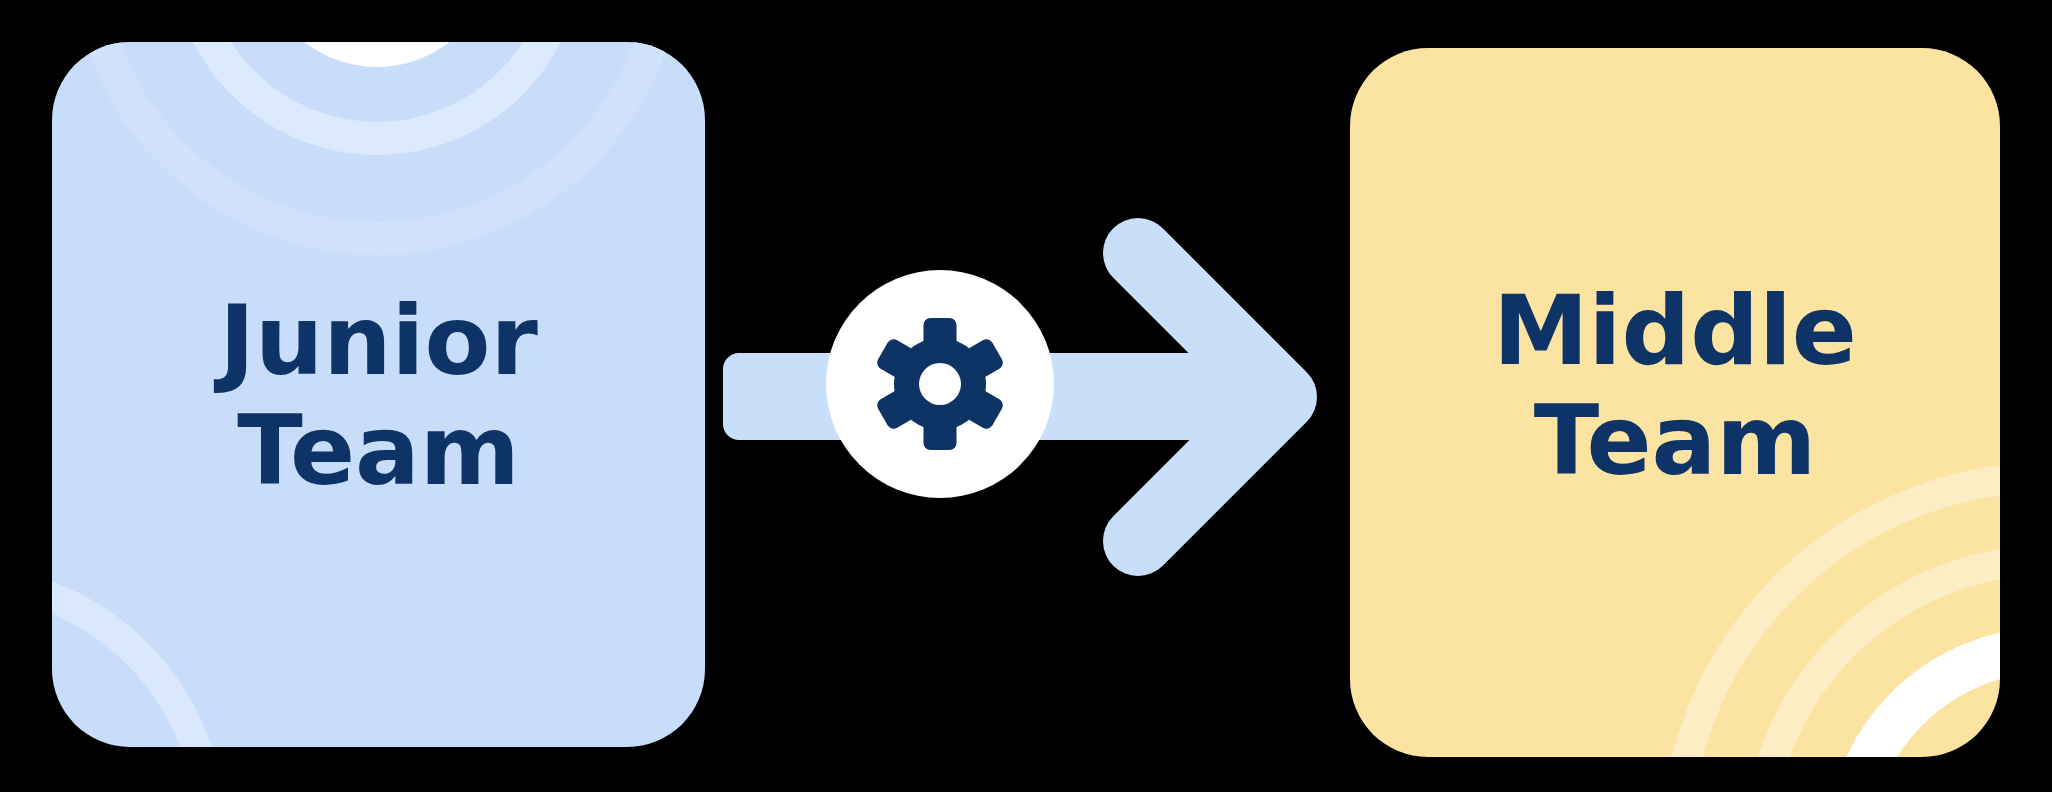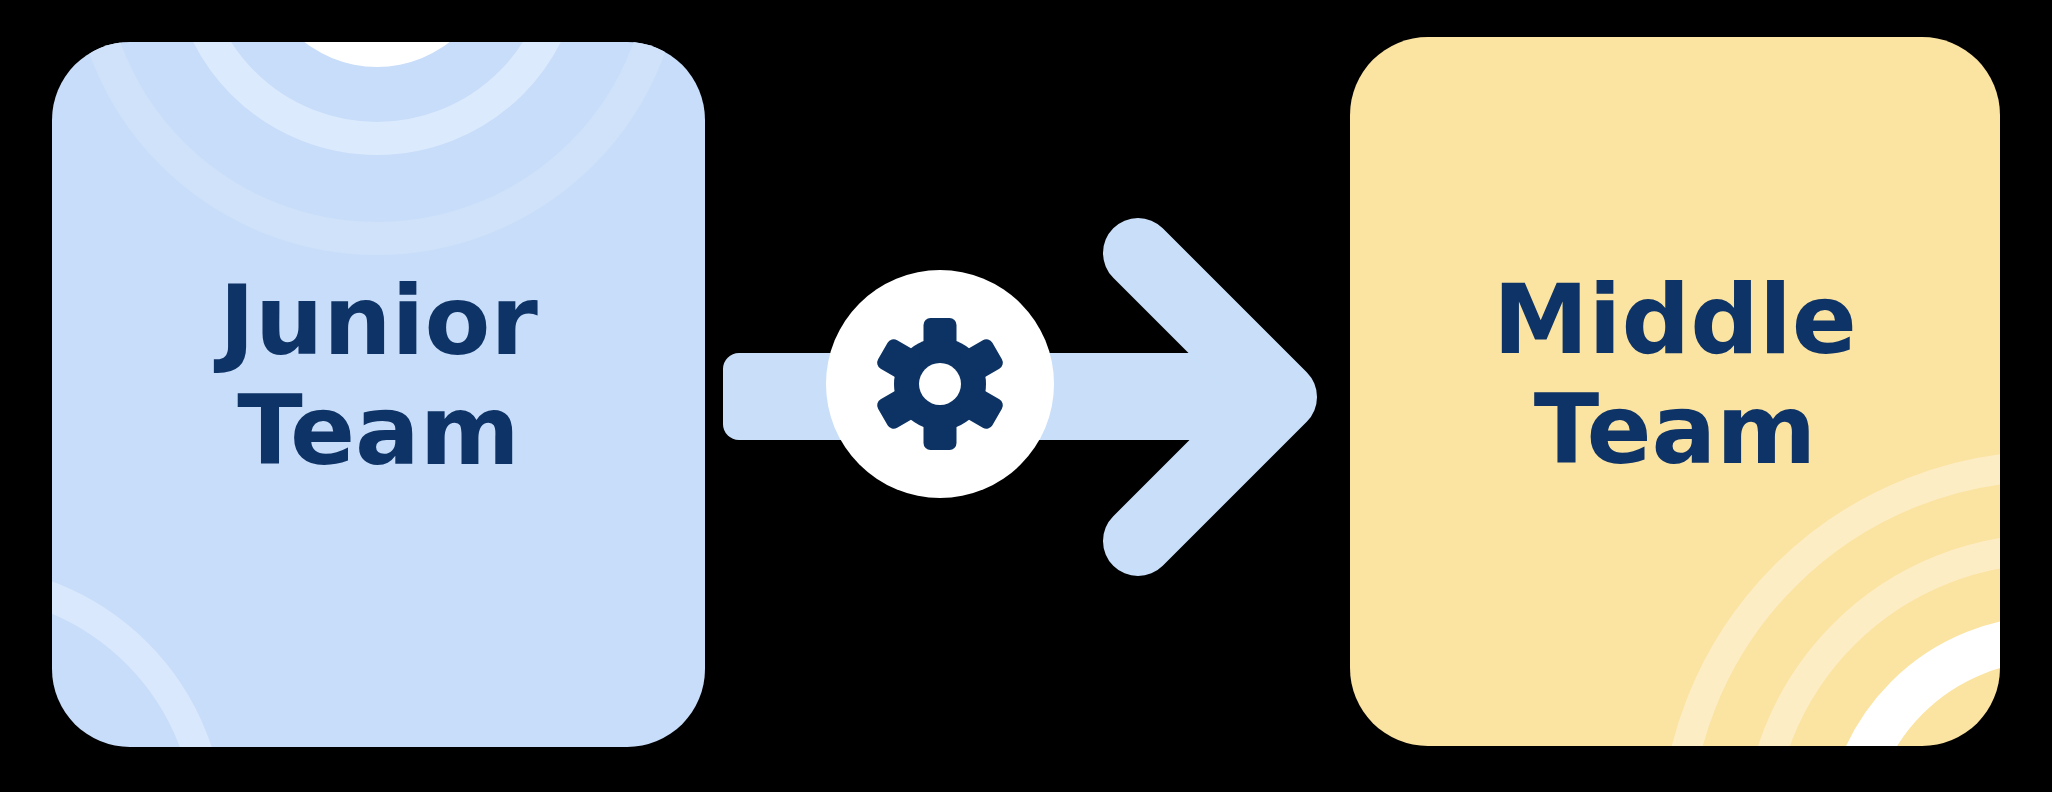--- a/index.html
+++ b/index.html
@@ -22,21 +22,21 @@
   }
   .card-blue {
     left: 52px;
     top: 42px;
     width: 653px;
     height: 705px;
     background: #c8ddf9;
   }
   .card-yellow {
     left: 1350px;
-    top: 37px;
+    top: 48px;
     width: 650px;
     height: 709px;
     background: #fbe3a2;
   }
   .deco {
     position: absolute;
     border-radius: 50%;
     pointer-events: none;
   }
   
@@ -95,21 +95,21 @@
     left: 0;
     right: 0;
     text-align: center;
     font-size: 96px;
     line-height: 110px;
     font-weight: 800;
     letter-spacing: 0px;
     color: #0e3366;
     white-space: pre-line;
   }
-  .card-blue .card-label { top: 224px; }
+  .card-blue .card-label { top: 244px; }
   .card-yellow .card-label { top: 228px; }
   .connector {
     position: absolute;
     left: 0;
     top: 0;
     width: 2052px;
     height: 792px;
   }
 </style>
 </head>

